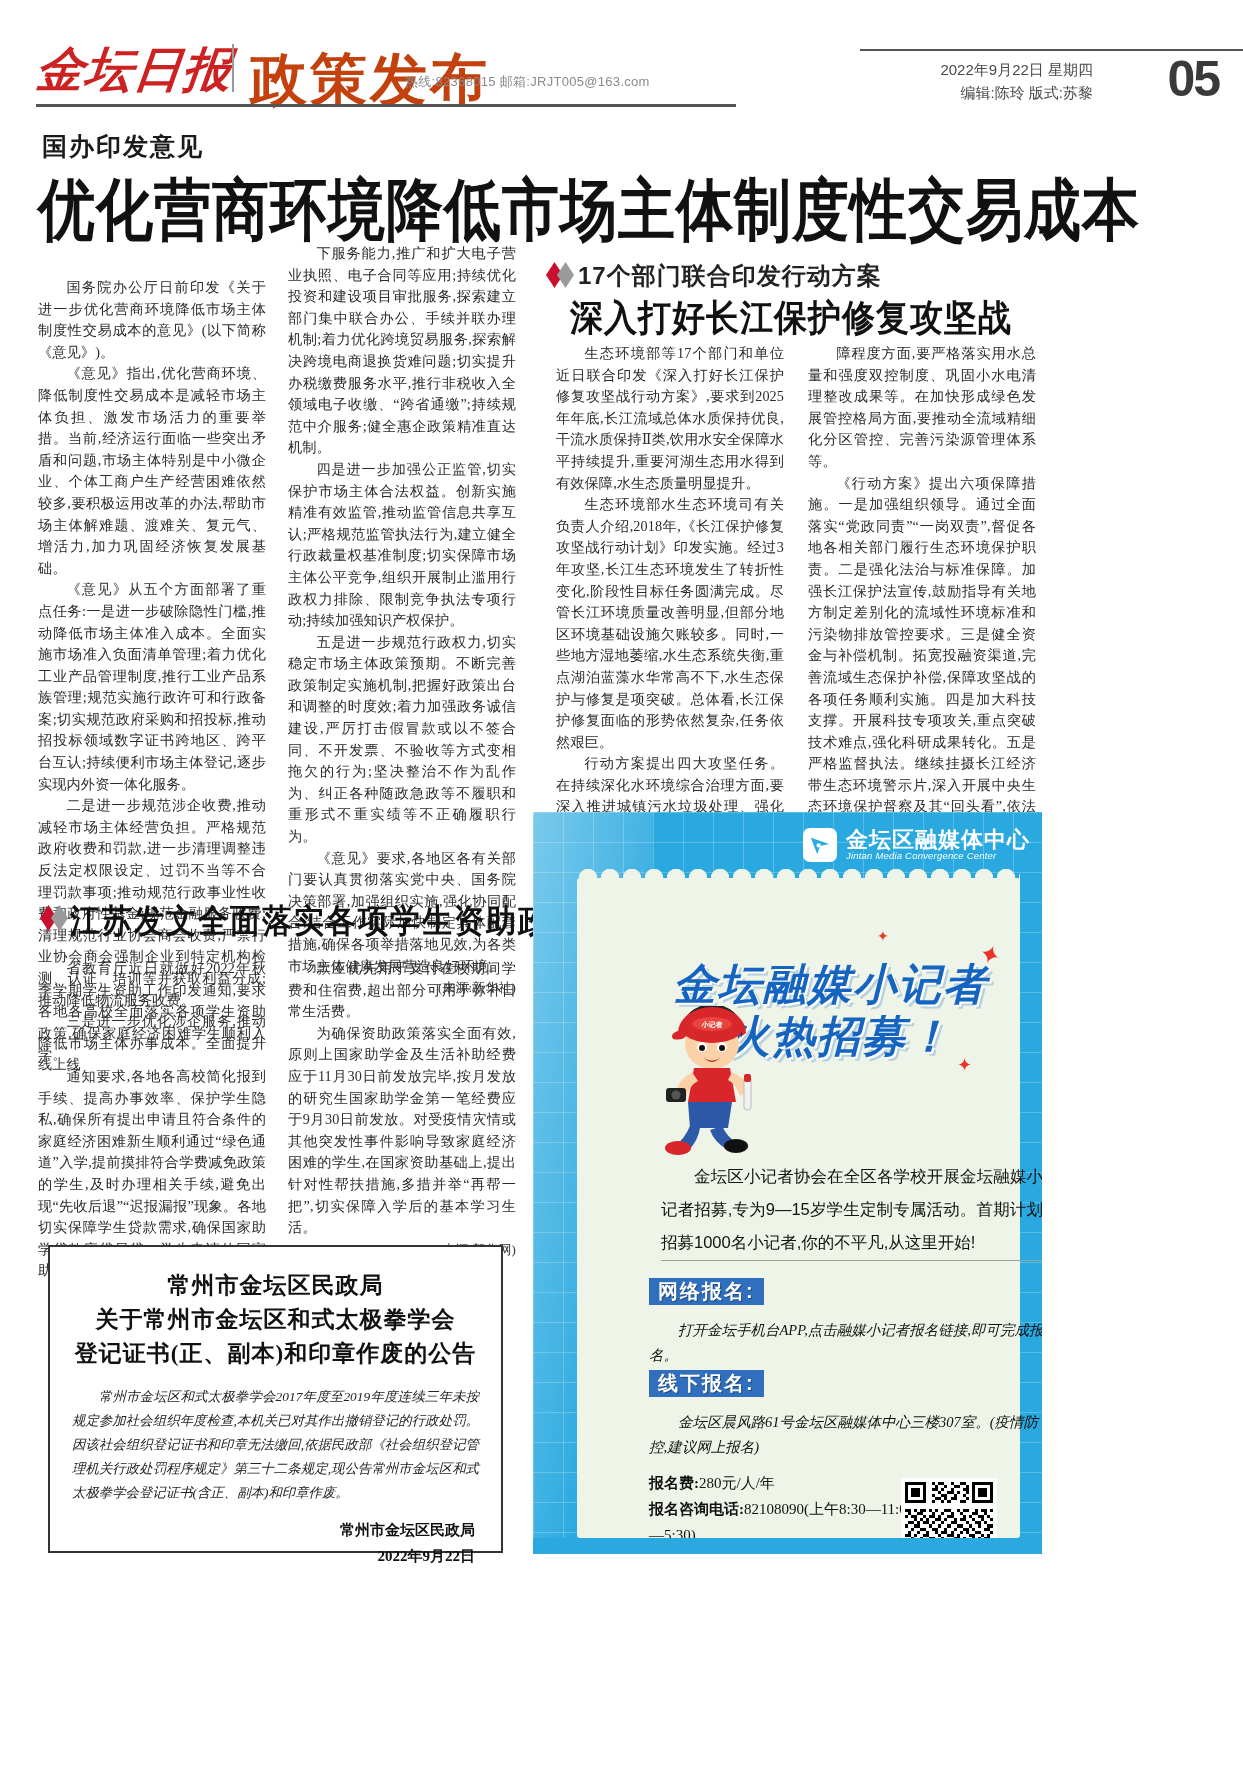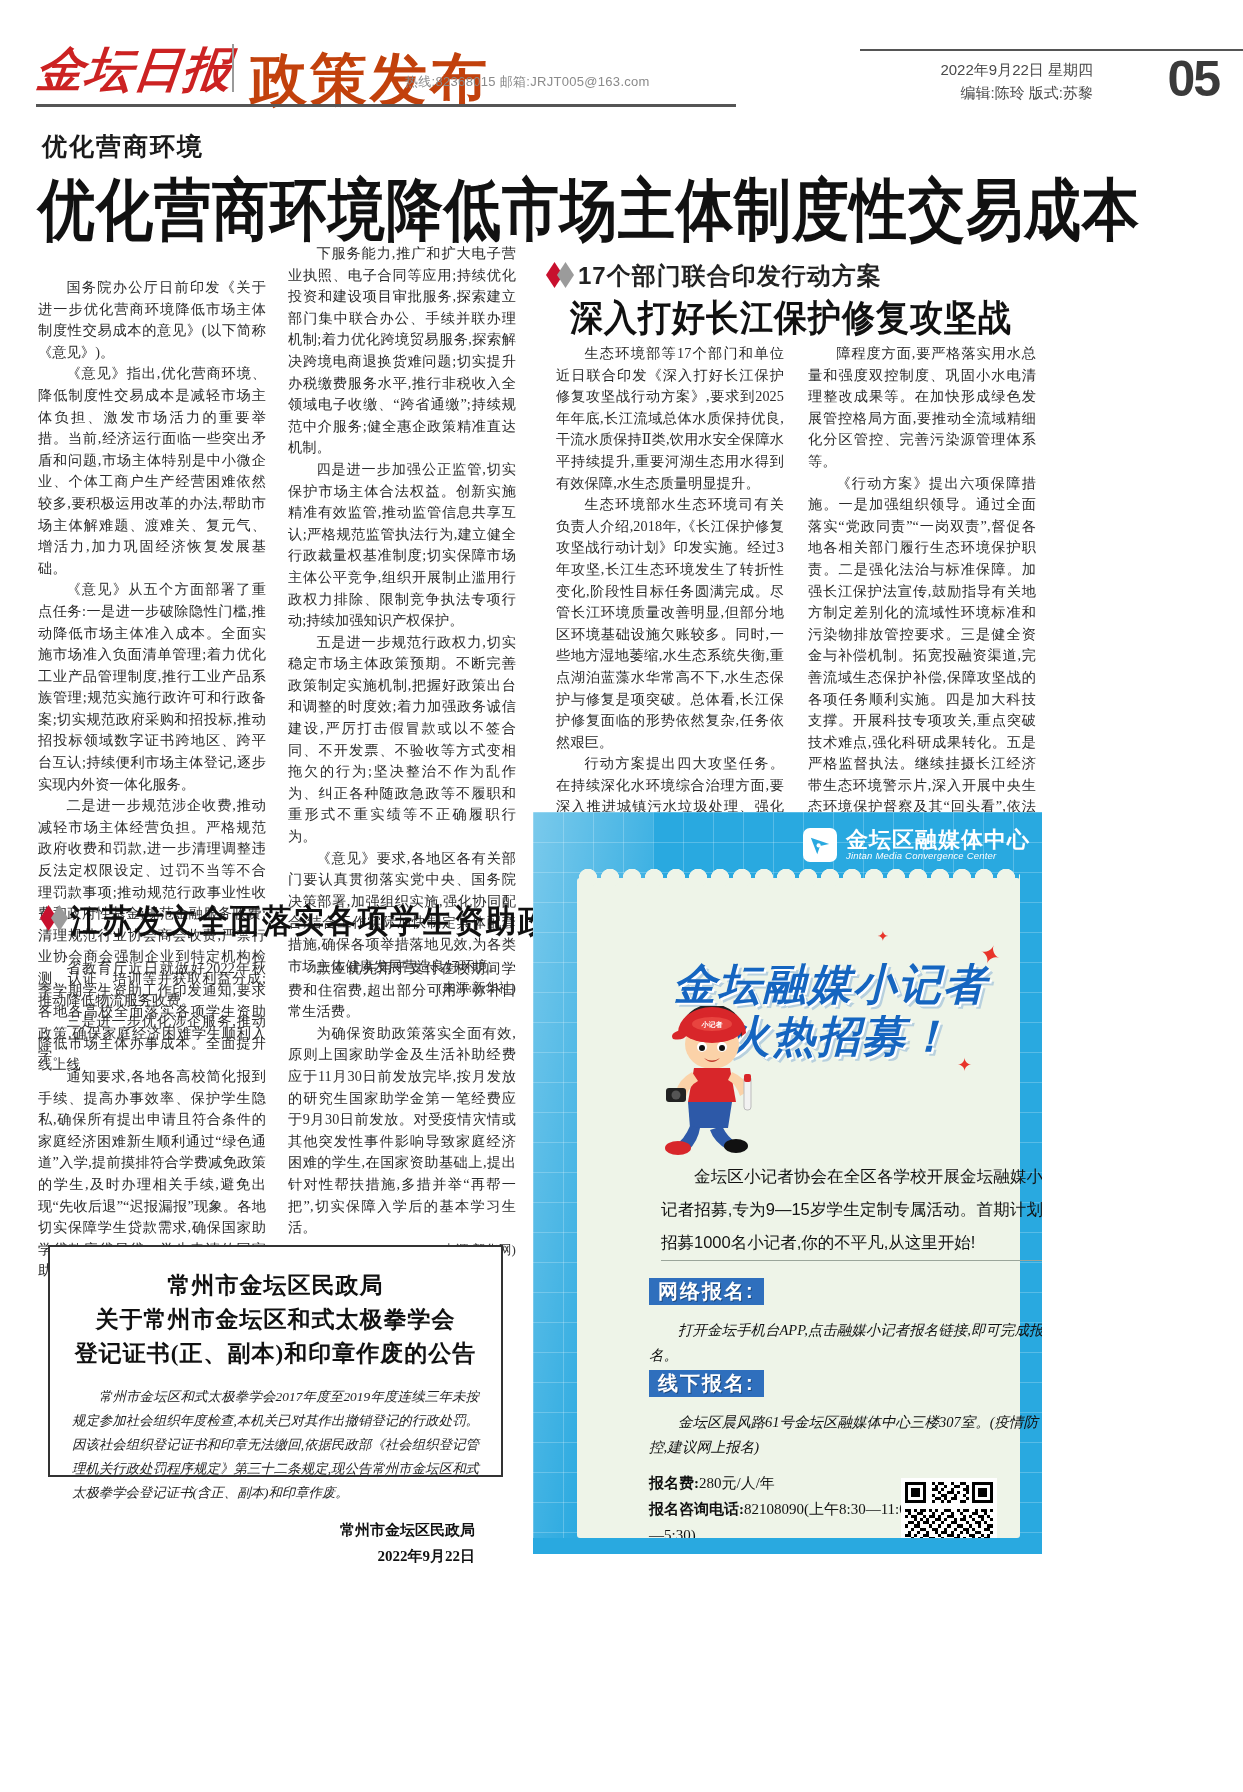--- a/index.html
+++ b/index.html
@@ -106,21 +106,21 @@
     position:absolute;left:70px;top:899px;
     font-family:"Liberation Serif","DejaVu Serif",serif;
     font-size:30px;font-weight:bold;color:#111;letter-spacing:2px;white-space:nowrap;
     transform:scaleY(1.1);transform-origin:left top;
   }
   .jc1{left:38px;top:958px;width:228px;}
   .jc2{left:288px;top:958px;width:228px;}
 
   
   .notice{
-    position:absolute;left:48px;top:1245px;width:455px;height:232px;
+    position:absolute;left:48px;top:1245px;width:455px;height:308px;
     border:2px solid #333;background:#fff;box-sizing:border-box;
   }
   .notice-title{
     font-family:"Liberation Serif","DejaVu Serif",serif;
     text-align:center;font-size:23px;font-weight:bold;color:#111;
     line-height:34px;letter-spacing:1px;padding:22px 10px 0 10px;
   }
   .notice-body{
     font-family:"Liberation Serif","DejaVu Serif",serif;
     font-style:italic;font-size:13.4px;line-height:24px;color:#222;
@@ -248,21 +248,21 @@
     <div class="mast-rule"></div>
     <div class="mast-slash"></div>
     <div class="mast-rule-r"></div>
     <div class="mast-date">
       <div>2022年9月22日  星期四</div>
       <div>编辑:陈玲 版式:苏黎</div>
     </div>
     <div class="mast-pageno">05</div>
   </div>
 
-  <div class="kicker">优化营商环境</div>
+  <div class="kicker">国办印发意见</div>
   <div class="lead-title">优化营商环境降低市场主体制度性交易成本</div>
 
   <div class="col c1">
     <p>国务院办公厅日前印发《关于进一步优化营商环境降低市场主体制度性交易成本的意见》(以下简称《意见》)。</p>
     <p>《意见》指出,优化营商环境、降低制度性交易成本是减轻市场主体负担、激发市场活力的重要举措。当前,经济运行面临一些突出矛盾和问题,市场主体特别是中小微企业、个体工商户生产经营困难依然较多,要积极运用改革的办法,帮助市场主体解难题、渡难关、复元气、增活力,加力巩固经济恢复发展基础。</p>
     <p>《意见》从五个方面部署了重点任务:一是进一步破除隐性门槛,推动降低市场主体准入成本。全面实施市场准入负面清单管理;着力优化工业产品管理制度,推行工业产品系族管理;规范实施行政许可和行政备案;切实规范政府采购和招投标,推动招投标领域数字证书跨地区、跨平台互认;持续便利市场主体登记,逐步实现内外资一体化服务。</p>
     <p>二是进一步规范涉企收费,推动减轻市场主体经营负担。严格规范政府收费和罚款,进一步清理调整违反法定权限设定、过罚不当等不合理罚款事项;推动规范行政事业性收费和政府性基金;规范金融服务收费;清理规范行业协会商会收费,严禁行业协会商会强制企业到特定机构检测、认证、培训等并获取利益分成;推动降低物流服务收费。</p>
     <p>三是进一步优化涉企服务,推动降低市场主体办事成本。全面提升线上线</p>
   </div>
 

